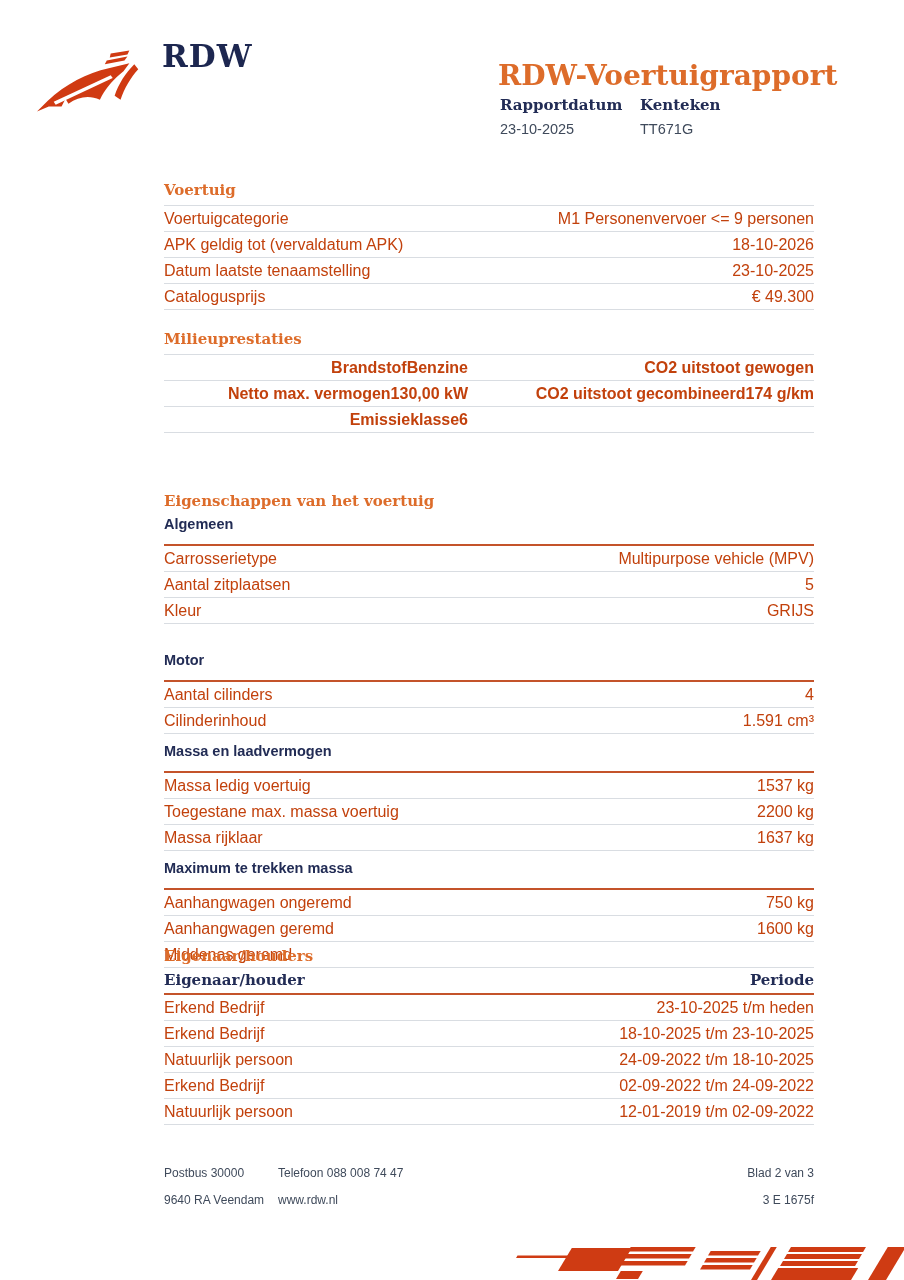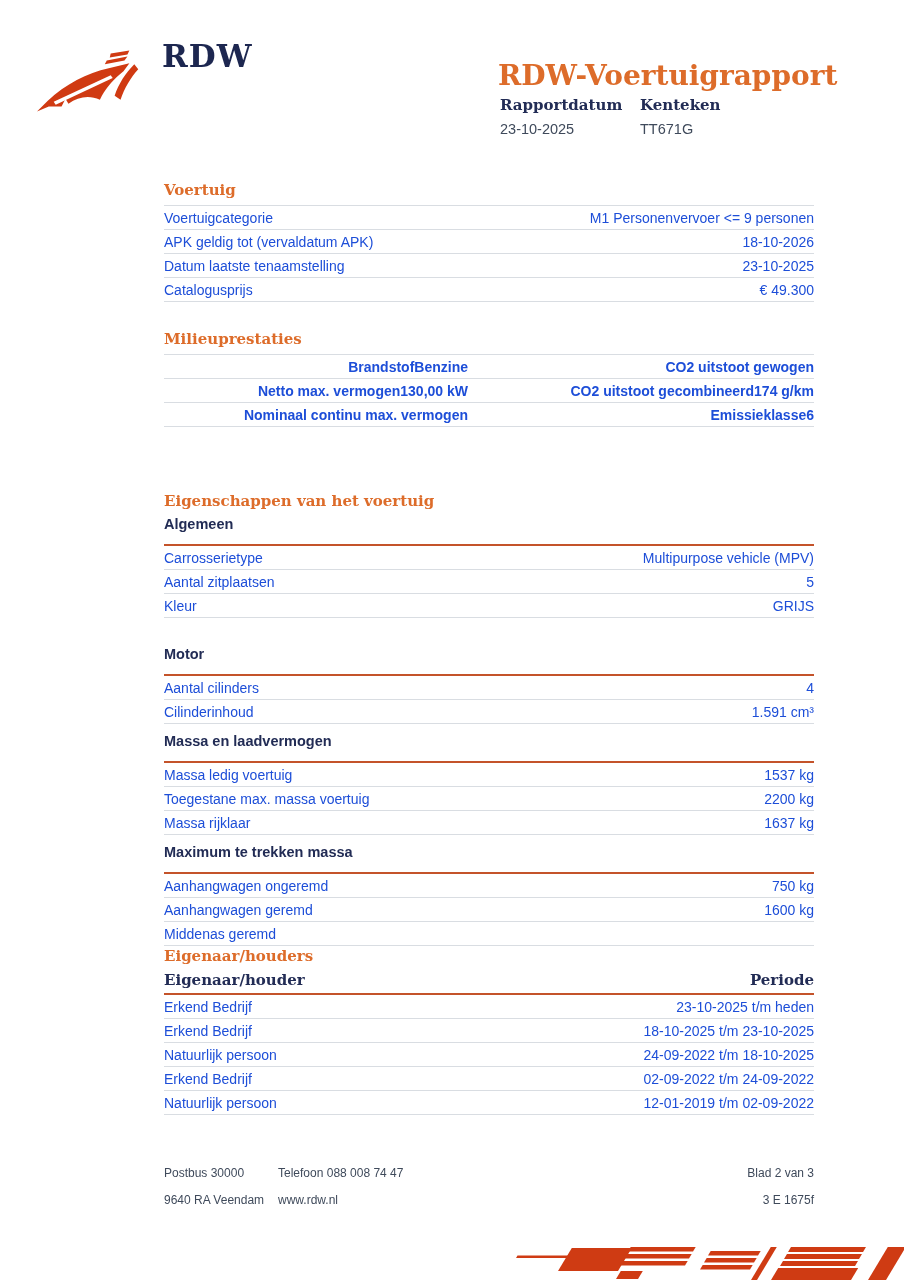--- a/index.html
+++ b/index.html
@@ -30,21 +30,21 @@
   .section{position:absolute;left:164px;width:650px;}
   .section-title{
     font-family:"DejaVu Serif",serif;font-weight:bold;
     font-size:15px;color:#dd6c2a;margin:0 0 6px 0;
   }
   .rows{border-top:1px solid #d9dde2;}
   .rows.no-top{border-top:none;}
   .row{
     display:flex;justify-content:space-between;align-items:baseline;
     padding:4px 0 3px 0;border-bottom:1px solid #d9dde2;
-    font-size:14px;color:#1d4ed8;min-height:14px;
+    font-size:16px;color:#c2410c;min-height:14px;
   }
   .row .val{text-align:right;white-space:nowrap;}
   
   .pair{display:flex;justify-content:flex-end;width:304px;font-weight:bold;}
   .pair .val{text-align:right;}
   
   .subsection{margin-top:9px;}
   .subsection:first-of-type{margin-top:0;}
   .sub-title{
     font-weight:bold;font-size:14.5px;color:#222c55;
@@ -134,24 +134,20 @@
         <div class="pair">
           <span class="lbl">Netto max. vermogen</span>
           <span class="val">130,00 kW</span>
         </div>
         <div class="pair">
           <span class="lbl">CO2 uitstoot gecombineerd</span>
           <span class="val">174 g/km</span>
         </div>
       </div>
       <div class="row">
-        <div class="pair">
-          <span class="lbl">Nominaal continu max. vermogen</span>
-          <span class="val"></span>
-        </div>
         <div class="pair">
           <span class="lbl">Emissieklasse</span>
           <span class="val">6</span>
         </div>
       </div>
     </div>
   </div>
 
   <div class="section" style="top:492px">
     <h2 class="section-title">Eigenschappen van het voertuig</h2>

